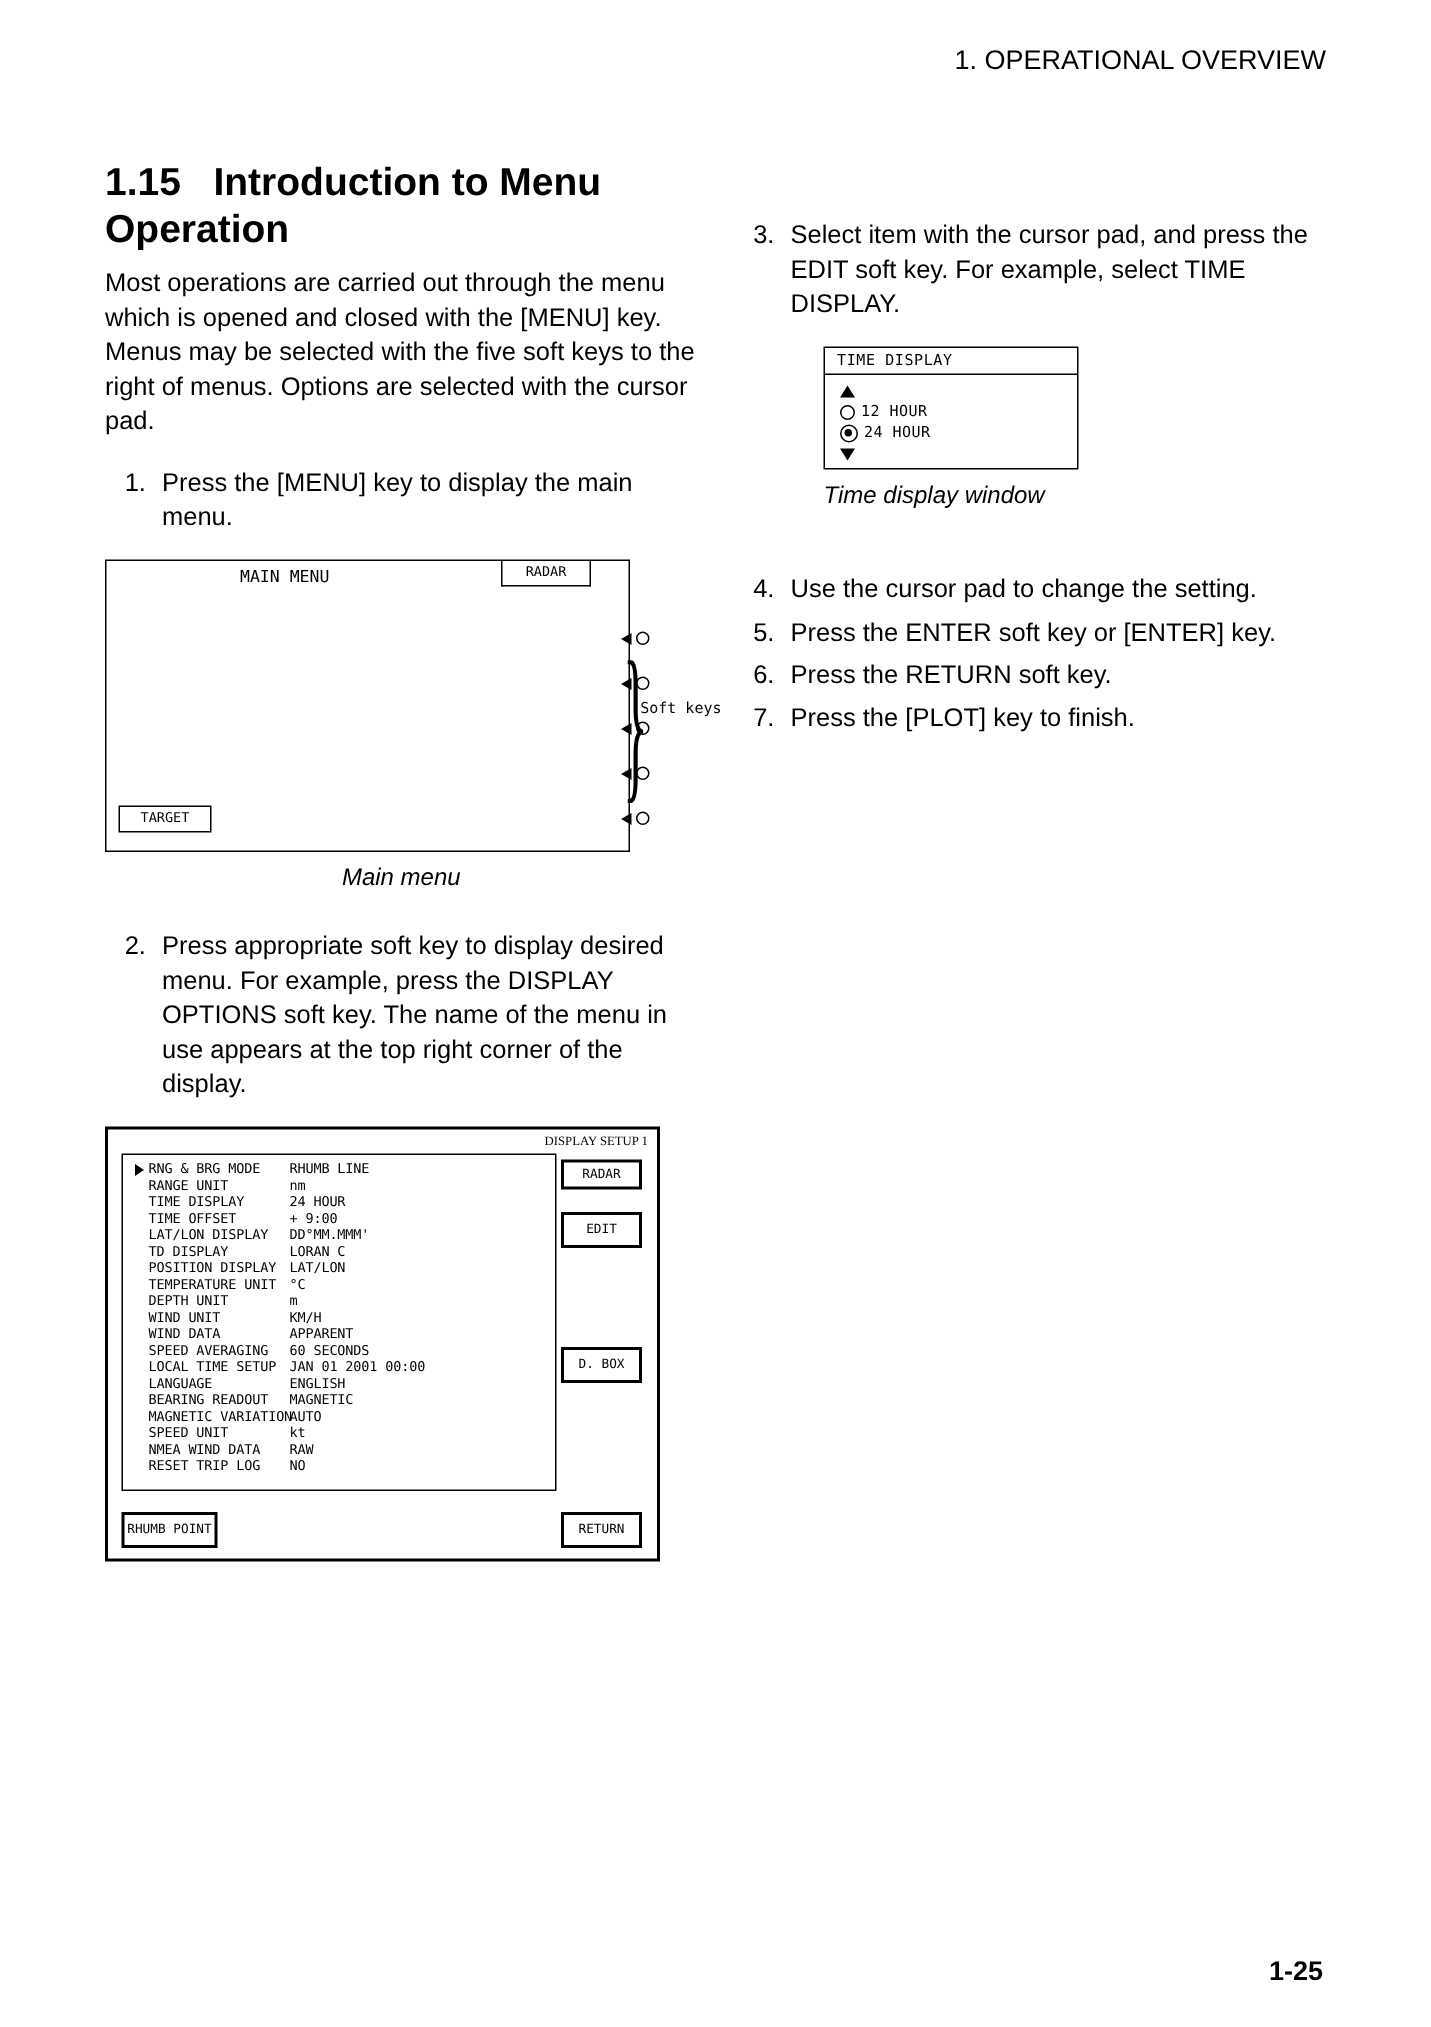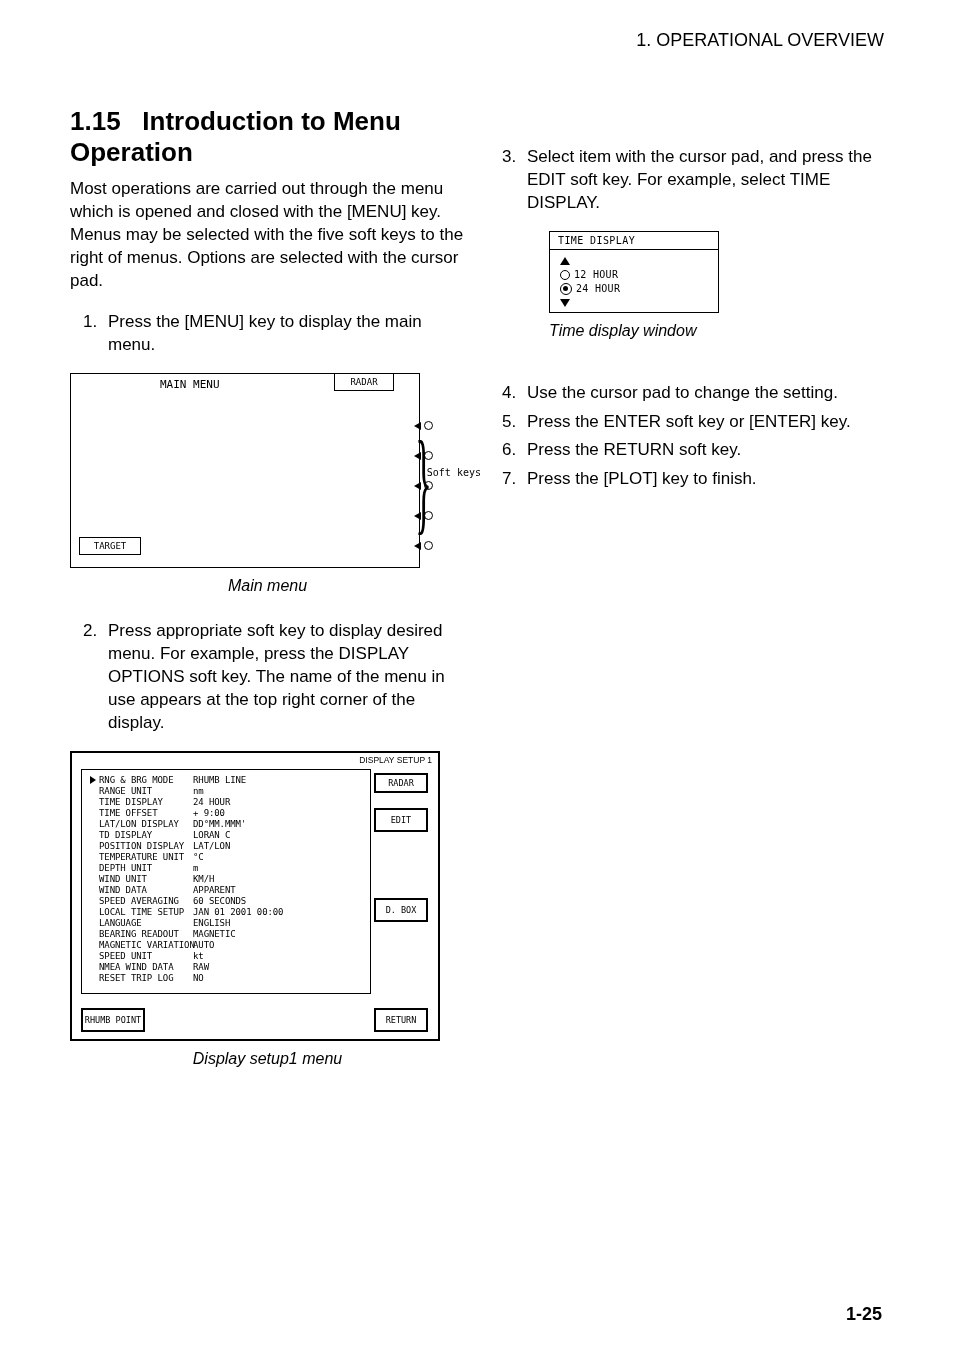--- a/index.html
+++ b/index.html
@@ -255,21 +255,21 @@
       border-bottom: 4px solid transparent;
       border-left: 6px solid #000;
       margin-right: 3px;
     }
     .do-label { width: 94px; }
     .do-menuname {
       position: absolute;
       right: 6px;
       top: 2px;
       font-size: 8.5px;
-      font-family: Liberation Sans, sans-serif;
+      font-family: Liberation Serif, serif;
     }
     .do-softbtn {
       position: absolute;
       right: 10px;
       width: 54px;
       height: 24px;
       border: 2px solid #000;
       font-size: 8.5px;
       text-align: center;
       font-family: monospace;
@@ -461,21 +461,20 @@
               <span class="do-label">RESET TRIP LOG</span>
               <span>NO</span>
             </div>
         </div>
         <div class="do-softbtn a">RADAR</div>
         <div class="do-softbtn b">EDIT</div>
         <div class="do-softbtn c">D. BOX</div>
         <div class="do-softbtn d">RETURN</div>
         <div class="do-bottom-btn">RHUMB POINT</div>
       </div>
-      <div class="caption">Display setup1 menu</div>
     </div>
   </div>
 
   <div class="col">
     <div style="height:50px"></div>
     <ol class="steps" start="3">
       <li>Select item with the cursor pad, and press the EDIT soft key. For example, select TIME DISPLAY.</li>
     </ol>
 
     <div class="figure-wrap">

